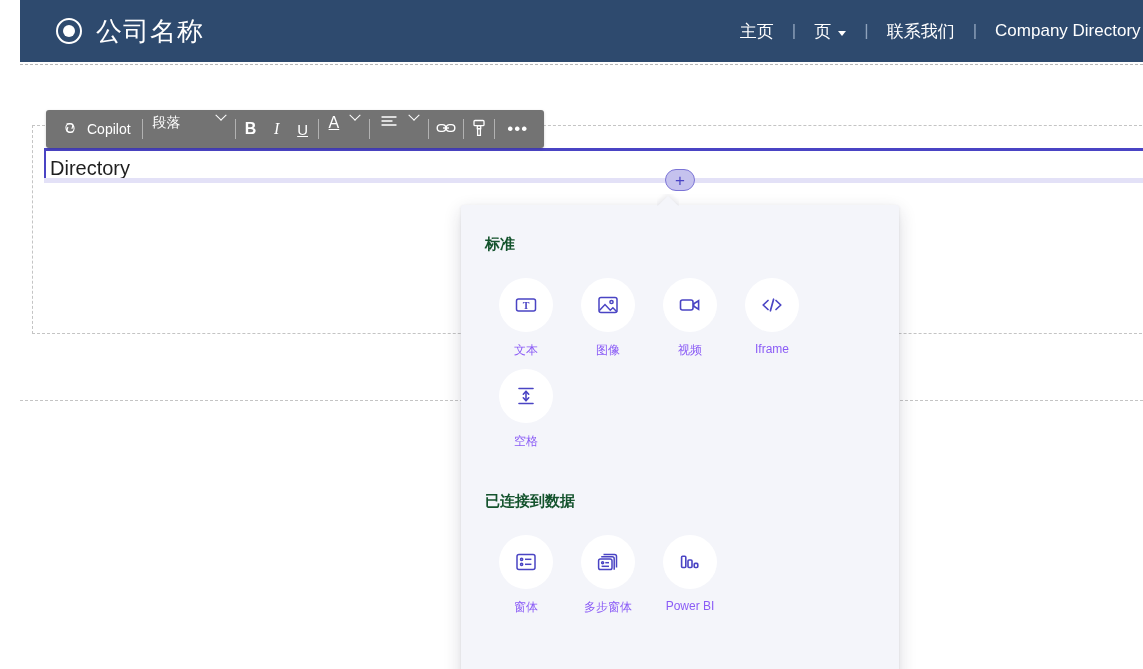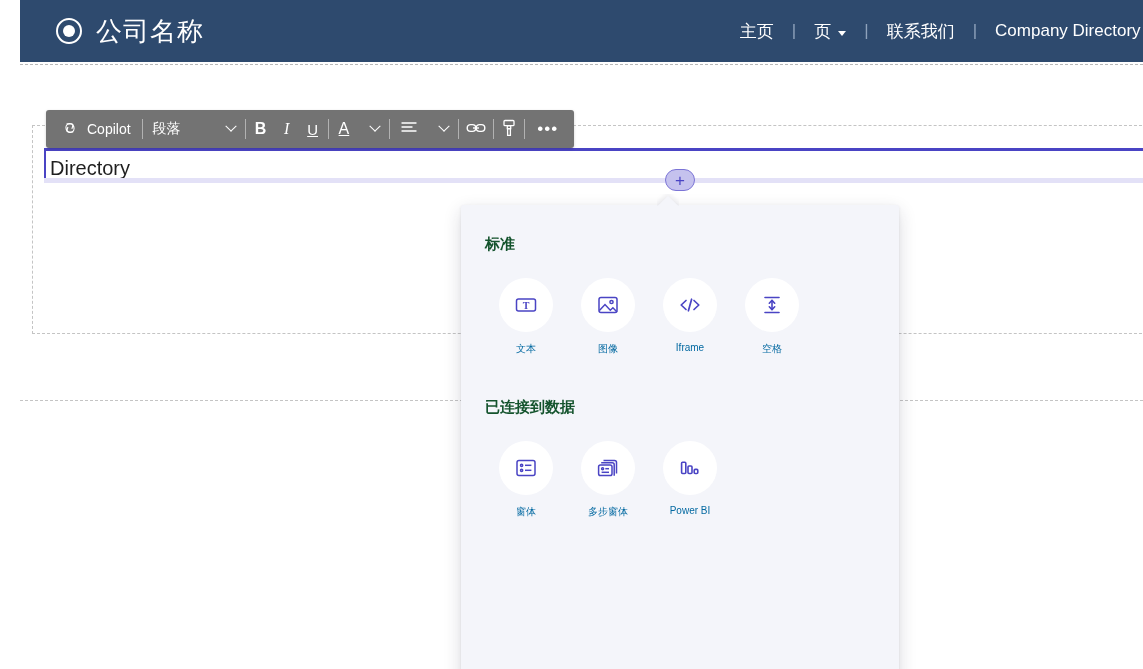--- a/index.html
+++ b/index.html
@@ -92,21 +92,21 @@
     height: 38px; padding: 0 9px; font-size: 14px; white-space: nowrap;
   }
   .tb-sep { width: 1px; height: 20px; background: rgba(255,255,255,.45); margin: 0 2px; }
   .tb-btn {
     display: flex; align-items: center; justify-content: center; color: #fff;
     min-width: 26px; height: 30px; padding: 0 5px; font-size: 15px;
   }
   .tb-btn.bold { font-weight: bold; font-size: 16px; }
   .tb-btn.italic { font-style: italic; font-size: 16px; font-family: "Liberation Serif", serif; }
   .tb-btn.under { text-decoration: underline; font-size: 15px; }
-  .tb-style { display: flex; align-items: center; gap: 22px; color: #fff; padding: 0 8px; height: 30px; }
+  .tb-style { display: flex; gap: 12px; color: #fff; padding: 0 8px; height: 30px; }
   .tb-dd { width: 52px; }
   .chev {
     display: inline-block; width: 8px; height: 8px;
     border-right: 1.6px solid #fff; border-bottom: 1.6px solid #fff;
     transform: rotate(45deg) translate(-2px,-2px);
   }
   .tb-label { font-size: 14px; }
   .tb-dots { color: #fff; font-size: 17px; letter-spacing: 1px; padding: 0 10px; }
 
   
@@ -145,21 +145,21 @@
     width: 82px; margin-right: 0px; display: flex; flex-direction: column;
     align-items: center; padding-top: 10px;
   }
   .fly-circle {
     width: 54px; height: 54px; border-radius: 50%; background: #ffffff;
     display: flex; align-items: center; justify-content: center;
     color: #4a44c4;
   }
   .fly-circle svg { display: block; }
   .fly-label {
-    margin-top: 10px; font-size: 10px; color: #0369a1; white-space: nowrap;
+    margin-top: 10px; font-size: 12px; color: #8b5cf6; white-space: nowrap;
   }
 </style>
 </head>
 <body>
 
 <div class="page">
 
   <div class="site-header">
     <div class="brand">
       <div class="brand-logo"></div>
@@ -297,20 +297,29 @@
           <div class="fly-circle">
             <svg width="26" height="26" viewBox="0 0 26 26" fill="none" stroke="#4a44c4" stroke-width="1.5">
               <rect x="4" y="5.5" width="18" height="15" rx="2"></rect>
               <circle cx="16.5" cy="10" r="1.6"></circle>
               <path d="M4.4 18.6l5.6-6 5.3 5.6 2.6-2.4 4.1 4.2"></path>
             </svg>
           </div>
           <div class="fly-label">图像</div>
         </div>
 
+        <div class="fly-item">
+          <div class="fly-circle">
+            <svg width="26" height="26" viewBox="0 0 26 26" fill="none" stroke="#4a44c4" stroke-width="1.6">
+              <rect x="3.5" y="8" width="12.5" height="10" rx="2"></rect>
+              <path d="M16.8 11.8l4.8-3v8.4l-4.8-3z"></path>
+            </svg>
+          </div>
+          <div class="fly-label">视频</div>
+        </div>
 
 
         <div class="fly-item">
           <div class="fly-circle">
             <svg width="28" height="26" viewBox="0 0 28 26" fill="none" stroke="#4a44c4" stroke-width="1.7" stroke-linecap="round" stroke-linejoin="round">
               <path d="M10 8.5L5.2 13 10 17.5"></path>
               <path d="M18 8.5L22.8 13 18 17.5"></path>
               <line x1="15.6" y1="7.2" x2="12.4" y2="18.8"></line>
             </svg>
           </div>

